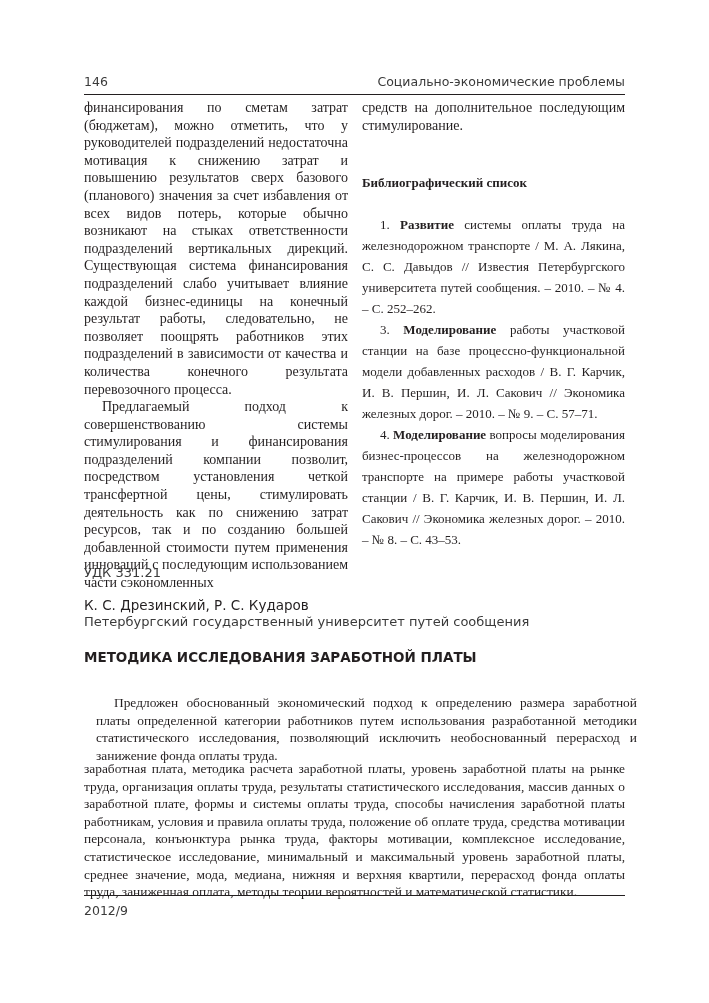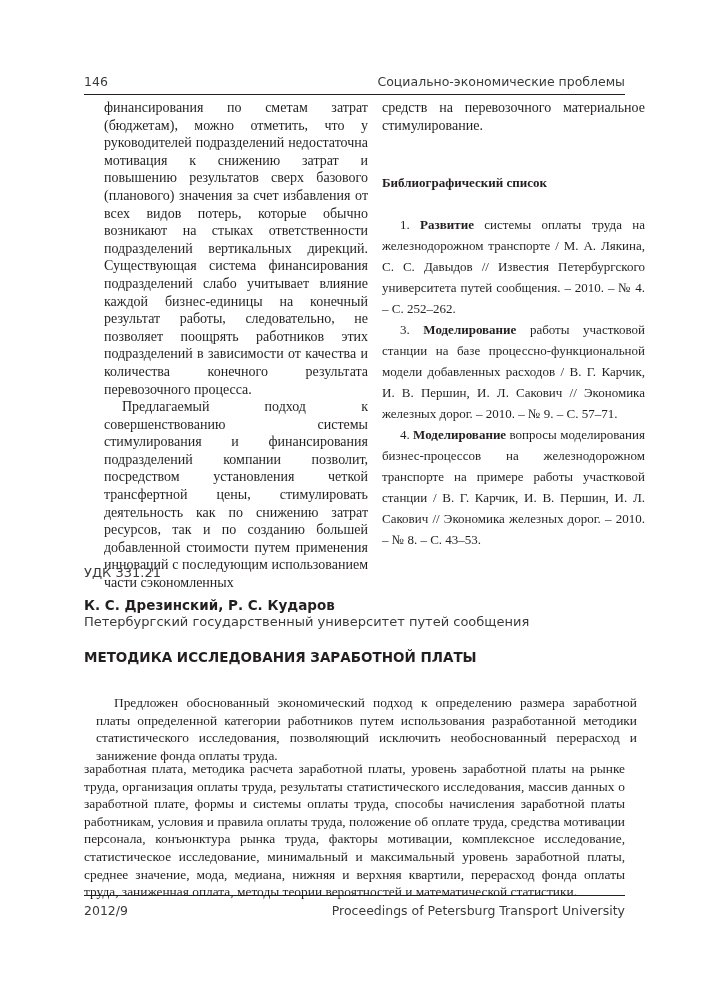--- a/index.html
+++ b/index.html
@@ -2,30 +2,30 @@
 <html><head>
 <meta charset="utf-8">
 <style>
   html, body { margin:0; padding:0; background:#ffffff; }
   body { width:709px; height:1003px; position:relative; overflow:hidden; color:#231f20; }
   .sans { font-family: "DejaVu Sans", sans-serif; }
   .serif { font-family: "Liberation Serif", serif; }
   .header { position:absolute; left:84px; top:72px; width:541px; height:22px; border-bottom:1.3px solid #231f20; }
   .header .pnum { position:absolute; left:0; top:2px; font-size:12.5px; color:#3a3a3a; }
   .header .section { position:absolute; right:0; top:2px; font-size:12.5px; color:#3a3a3a; }
-  .col { position:absolute; top:99px; font-size:14px; line-height:17.6px; text-align:justify;margin-left:20px; }
+  .col { position:absolute; top:99px; font-size:14px; line-height:17.6px; text-align:justify; }
   .col-left { left:84px; width:264px; }
   .col-right { left:362px; width:263px; }
   .col p { margin:0; }
   .indent { text-indent:18px; }
   .bib-title { font-weight:bold; font-size:13px; margin-top:40px !important; margin-bottom:22px !important; }
   .bib-item { font-size:13px; line-height:21px; text-indent:18px; }
   .bib-item b { font-weight:bold; }
   .udk { position:absolute; left:84px; top:565px; font-size:13px; color:#3a3a3a; }
-  .authors { position:absolute; left:84px; top:597px; font-size:13.5px; font-weight:bold; }
+  .authors { position:absolute; left:84px; top:597px; font-size:13.5px; font-weight:normal; }
   .affil { position:absolute; left:84px; top:614px; font-size:13px; color:#3a3a3a; }
   .title { position:absolute; left:84px; top:649px; font-size:13.5px; font-weight:bold; }
   .abstract { position:absolute; left:84px; top:682px; width:541px; font-size:13.4px; line-height:17.6px; text-align:justify; text-indent:18px; margin:12px; }
   .keywords { position:absolute; left:84px; top:760px; width:541px; font-size:13.4px; line-height:17.6px; text-align:justify; margin:0; }
   .footer { position:absolute; left:84px; top:895px; width:541px; border-top:1.3px solid #231f20; height:24px; }
   .footer .issue { position:absolute; left:0; top:7px; font-size:12.5px; color:#3a3a3a; }
   .footer .journal { position:absolute; right:0; top:7px; font-size:12.5px; color:#3a3a3a; }
 </style>
 </head>
 <body>
@@ -34,31 +34,30 @@
   <span class="pnum">146</span>
   <span class="section">Социально-экономические проблемы</span>
 </div>
 
 <div class="col col-left serif">
   <p>финансирования по сметам затрат (бюджетам), можно отметить, что у руководителей подразделений недостаточна мотивация к снижению затрат и повышению результатов сверх базового (планового) значения за счет избавления от всех видов потерь, которые обычно возникают на стыках ответственности подразделений вертикальных дирекций. Существующая система финансирования подразделений слабо учитывает влияние каждой бизнес-единицы на конечный результат работы, следовательно, не позволяет поощрять работников этих подразделений в зависимости от качества и количества конечного результата перевозочного процесса.</p>
   <p class="indent">Предлагаемый подход к совершенствованию системы стимулирования и финансирования подразделений компании позволит, посредством установления четкой трансфертной цены, стимулировать деятельность как по снижению затрат ресурсов, так и по созданию большей добавленной стоимости путем применения инноваций с последующим использованием части сэкономленных</p>
 </div>
 
 <div class="col col-right serif">
-  <p>средств на перевозочного материальное стимулирование.</p>
+  <p>средств на дополнительное последующим стимулирование.</p>
   <p class="bib-title">Библиографический список</p>
   <p class="bib-item"><span>1.</span> <b>Развитие</b><span> системы оплаты труда на железнодорожном транспорте / М. А. Лякина, С. С. Давыдов // Известия Петербургского университета путей сообщения. – 2010. – № 4. – С. 252–262.</span></p>
   <p class="bib-item"><span>3.</span> <b>Моделирование</b><span> работы участковой станции на базе процессно-функциональной модели добавленных расходов / В. Г. Карчик, И. В. Першин, И. Л. Сакович // Экономика железных дорог. – 2010. – № 9. – С. 57–71.</span></p>
   <p class="bib-item"><span>4.</span> <b>Моделирование</b><span> вопросы моделирования бизнес-процессов на железнодорожном транспорте на примере работы участковой станции / В. Г. Карчик, И. В. Першин, И. Л. Сакович // Экономика железных дорог. – 2010. – № 8. – С. 43–53.</span></p>
 </div>
 
 <div class="udk sans">УДК 331.21</div>
 <div class="authors sans">К. С. Дрезинский, Р. С. Кударов</div>
 <div class="affil sans">Петербургский государственный университет путей сообщения</div>
 <div class="title sans">МЕТОДИКА ИССЛЕДОВАНИЯ ЗАРАБОТНОЙ ПЛАТЫ</div>
 
 <p class="abstract serif">Предложен обоснованный экономический подход к определению размера заработной платы определенной категории работников путем использования разработанной методики статистического исследования, позволяющий исключить необоснованный перерасход и занижение фонда оплаты труда.</p>
 <p class="keywords serif">заработная плата, методика расчета заработной платы, уровень заработной платы на рынке труда, организация оплаты труда, результаты статистического исследования, массив данных о заработной плате, формы и системы оплаты труда, способы начисления заработной платы работникам, условия и правила оплаты труда, положение об оплате труда, средства мотивации персонала, конъюнктура рынка труда, факторы мотивации, комплексное исследование, статистическое исследование, минимальный и максимальный уровень заработной платы, среднее значение, мода, медиана, нижняя и верхняя квартили, перерасход фонда оплаты труда, заниженная оплата, методы теории вероятностей и математической статистики.</p>
 
 <div class="footer sans">
   <span class="issue">2012/9</span>
-  <span class="journal">Proceedings of Petersburg Transport University</span>
 </div>
 
 </body></html>

